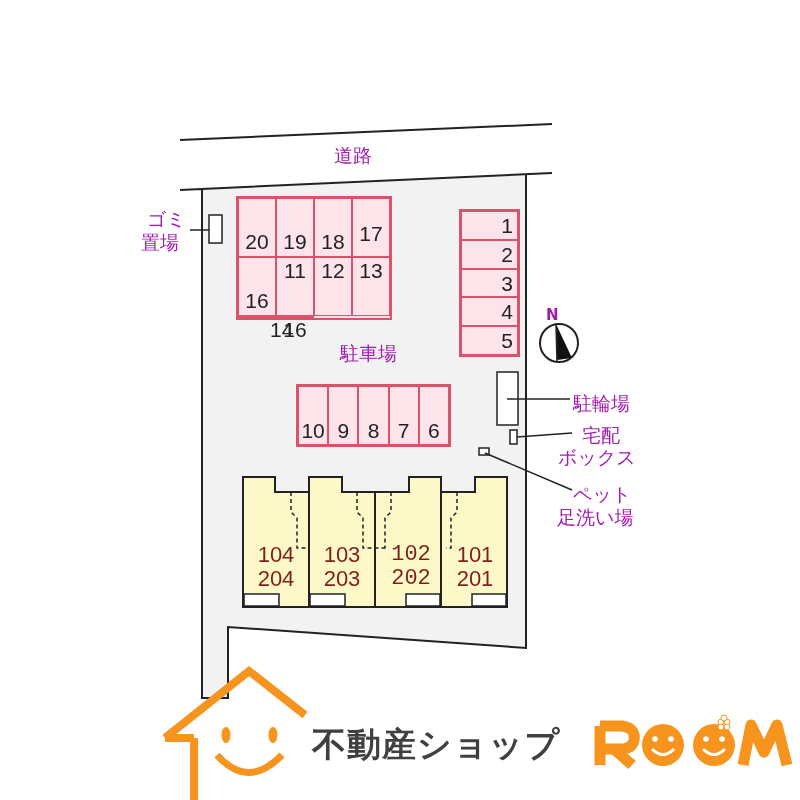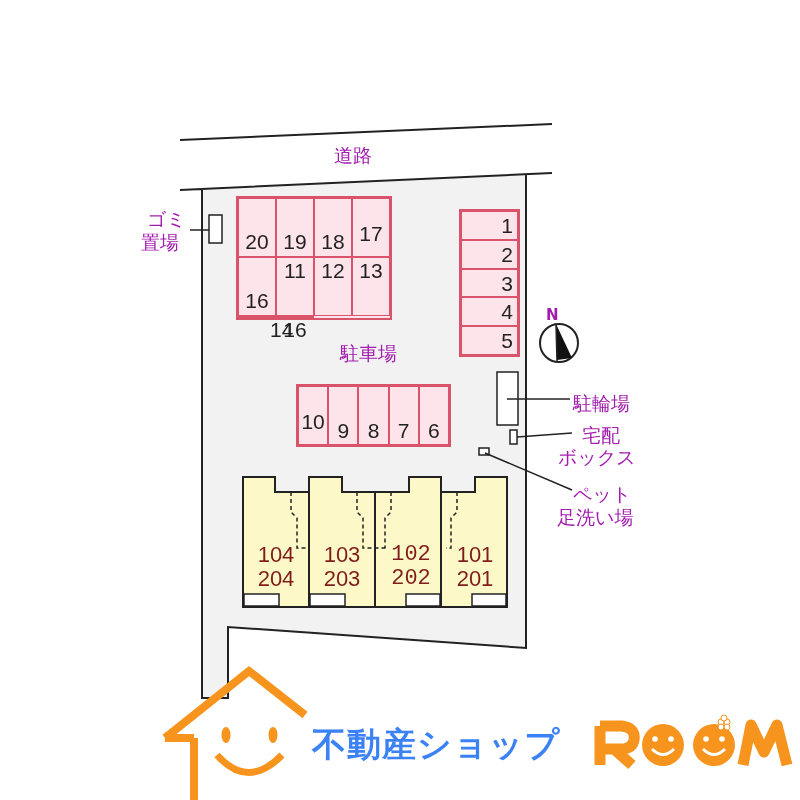--- a/index.html
+++ b/index.html
@@ -8,21 +8,21 @@
   .abs { position: absolute; }
   svg.site { position: absolute; left: 0; top: 0; }
   .lbl { position: absolute; font-size: 19px; line-height: 22px; color: #a21caf; white-space: nowrap; }
   .pgrid { position: absolute; display: grid; border: 2px solid #d9546a; background: #fde3ea; box-sizing: border-box; }
   .pcell { border: 1px solid #d9546a; box-sizing: border-box; position: relative;
            font-family: "Liberation Sans", "DejaVu Sans", sans-serif; font-size: 21px; color: #222; }
   .pcell span { position: absolute; left: 0; right: 0; text-align: center; }
   .unit-num { position: absolute; font-family: "Liberation Sans", "DejaVu Sans", sans-serif;
               font-size: 22px; line-height: 24px; color: #7f1d1d; text-align: center; width: 60px; }
   .logo-text { position: absolute; left: 312px; top: 722px; font-size: 34px; font-weight: bold;
-               color: #3b82f6; letter-spacing: 1px; white-space: nowrap; }
+               color: #404040; letter-spacing: 1px; white-space: nowrap; }
 </style>
 </head>
 <body>
 
 <svg class="site" width="800" height="800">
 
   <line x1="180" y1="140" x2="552" y2="124" stroke="#222" stroke-width="2"></line>
 
   <polygon points="202,190 552,173 526,173 526,648 228,627 228,698 202,698" fill="#f2f2f2" stroke="none"></polygon>
   <path d="M180,190 L552,173 M202,190 L202,698 L228,698 L228,627 L526,648 L526,175" fill="none" stroke="#222" stroke-width="2"></path>
@@ -150,21 +150,21 @@
     </div>
   <div class="pcell">
       <span style="left:auto; right:4px; top:2px;">5</span>
     </div>
 </div>
 
 <div class="lbl" style="left:340px; top:342px;">駐車場</div>
 
 <div class="pgrid" style="left:296px; top:384px; width:155px; height:63px; grid-template-columns:repeat(5,1fr); grid-template-rows:1fr;">
   <div class="pcell">
-      <span style="bottom:10px;">10</span>
+      <span style="bottom:1px;">10</span>
     </div>
   <div class="pcell">
       <span style="bottom:1px;">9</span>
     </div>
   <div class="pcell">
       <span style="bottom:1px;">8</span>
     </div>
   <div class="pcell">
       <span style="bottom:1px;">7</span>
     </div>

